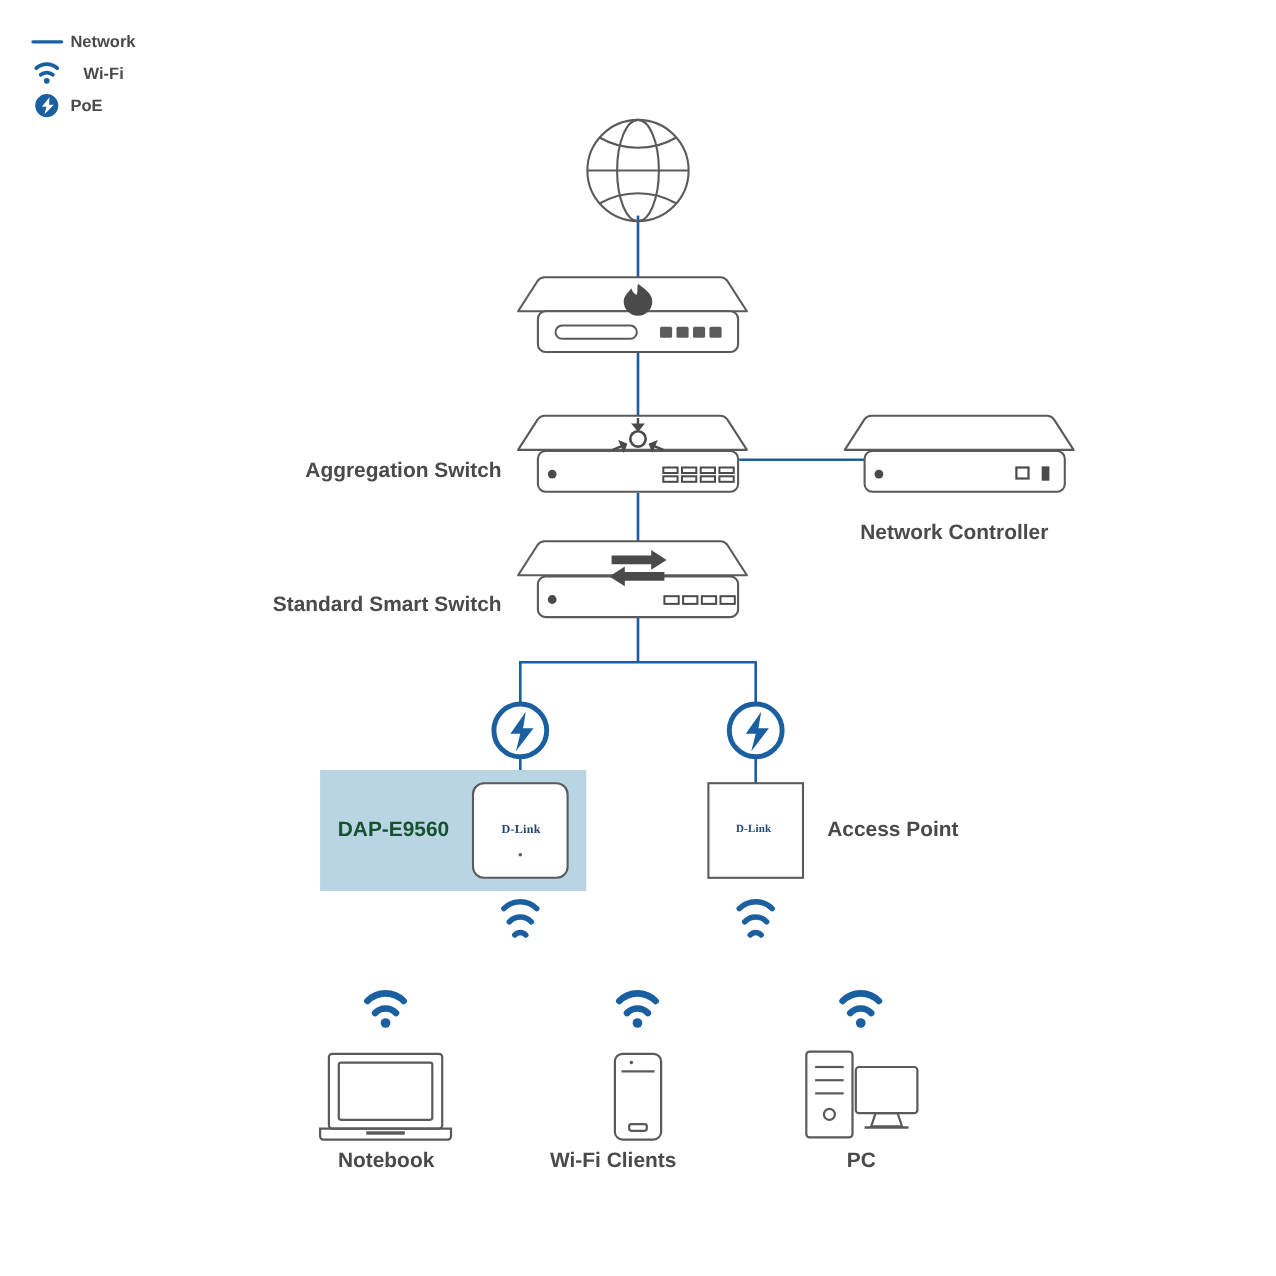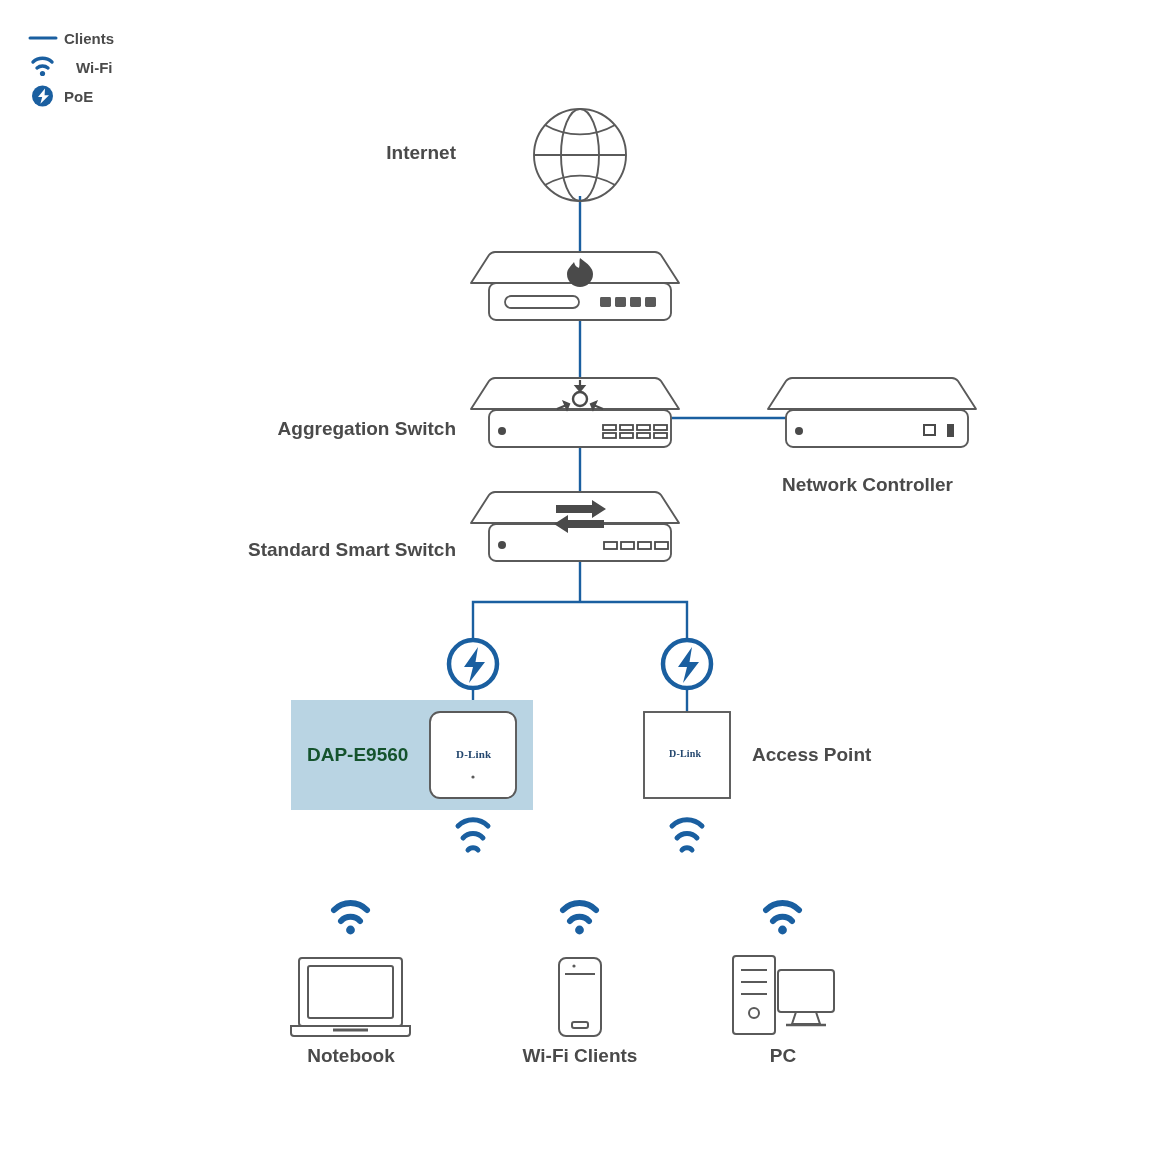--- a/index.html
+++ b/index.html
@@ -243,40 +243,39 @@
       <line x1="741" y1="970" x2="767" y2="970"></line>
       <line x1="741" y1="982" x2="767" y2="982"></line>
       <line x1="741" y1="994" x2="767" y2="994"></line>
       <circle cx="754" cy="1013" r="5"></circle>
       <rect x="778" y="970" width="56" height="42" rx="3"></rect>
       <path d="M796,1012 h20 l4,12 h-28 z"></path>
       <line x1="786" y1="1025" x2="826" y2="1025" stroke-width="2.4"></line>
     </g>
   </svg>
 
-  <div class="legend-text" style="left:64px; top:30px;">Clients</div>
+  <div class="legend-text" style="left:64px; top:30px;">Network</div>
   <div class="legend-text" style="left:76px; top:59px;">Wi-Fi</div>
   <div class="legend-text" style="left:64px; top:88px;">PoE</div>
 
-  <div class="lbl node-label right" style="left:200px; top:142px; width:256px;">Internet</div>
 
 
   <div class="lbl node-label right" style="left:200px; top:418px; width:256px;">Aggregation Switch</div>
 
   <div class="lbl node-label" style="left:782px; top:458px;margin-top:16px;">Network Controller</div>
 
   <div class="lbl node-label right" style="left:190px; top:539px; width:266px;">Standard Smart Switch</div>
 
   <div class="lbl highlight-label" style="left:307px; top:744px;">DAP-E9560</div>
 
   <div class="lbl node-label" style="left:752px; top:744px;">Access Point</div>
 
   <div class="dlink-txt" style="left:456px; top:748px; font-size:11px;">D-Link</div>
 
   <div class="dlink-txt" style="left:669px; top:748px; font-size:10px;">D-Link</div>
 
   <div class="lbl node-label" style="left:300px; top:1045px; width:102px; text-align:center;">Notebook</div>
 
-  <div class="lbl node-label" style="left:500px; top:1045px; width:160px; text-align:center;">Wi-Fi Clients</div>
+  <div class="lbl node-label" style="left:500px; top:1045px; width:160px; ">Wi-Fi Clients</div>
 
   <div class="lbl node-label" style="left:742px; top:1045px; width:82px; text-align:center;">PC</div>
 
 </div>
 
 </body></html>

